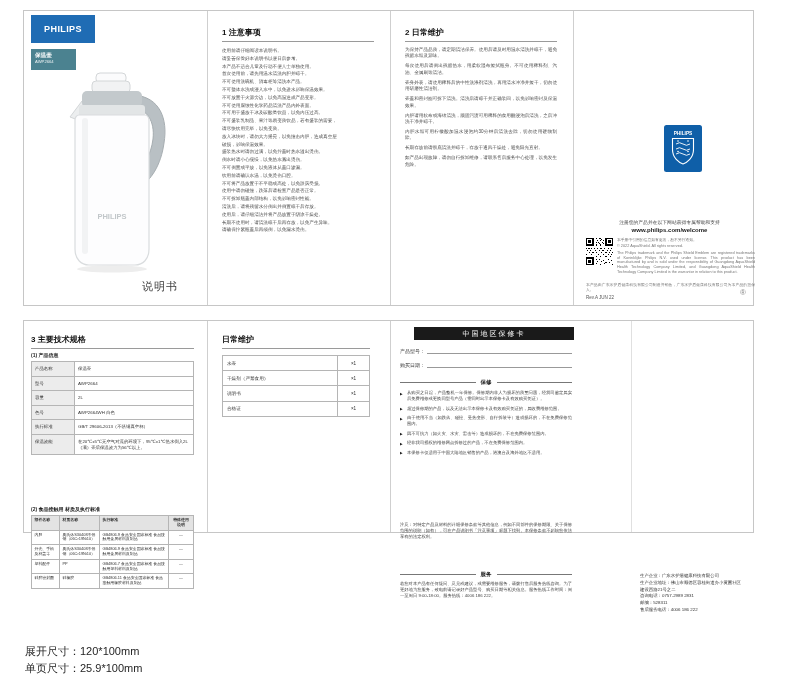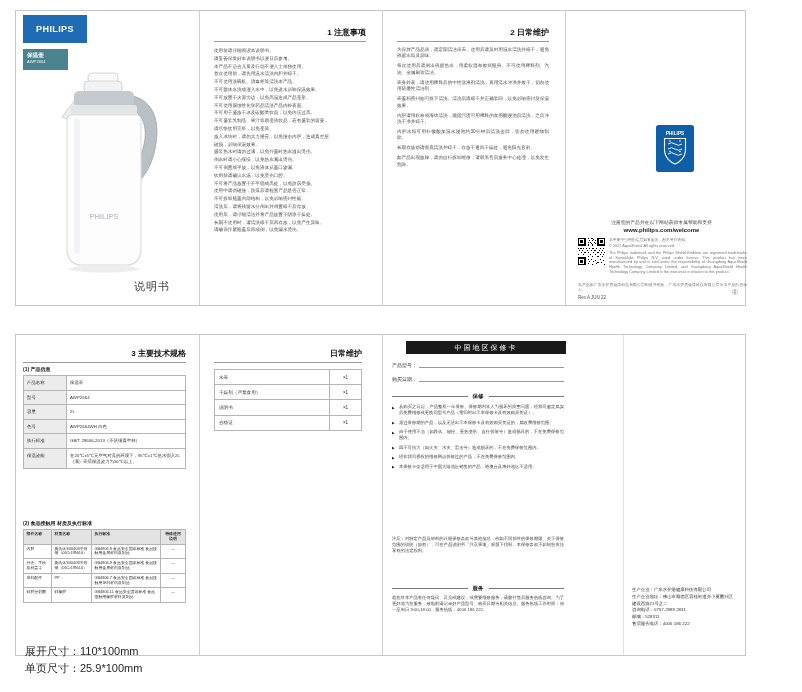--- a/index.html
+++ b/index.html
@@ -1,33 +1,33 @@
 <!DOCTYPE html>
 <html><head>
 <meta charset="utf-8">
 <style>
   * { box-sizing: border-box; margin: 0; padding: 0; }
   html,body { width: 802px; height: 692px; background: #ffffff; }
   body { position: relative; font-family: "Liberation Sans", "DejaVu Sans", sans-serif; color:#333; }
   .abs { position: absolute; }
-  .sheet { position: absolute; border: 1px solid #c6c6c6; background: #fff; }
+  .sheet { position: absolute; border: 1px solid #c6c6c6; background: #fff; margin-left: 8px; }
   #sheet1 { left: 15px; top: 10px;  width: 731px; height: 296px; }
-  #sheet2 { left: 15px; top: 334px; width: 731px; height: 322px; }
+  #sheet2 { left: 15px; top: 320px; width: 731px; height: 213px; }
   .vdiv { position: absolute; top: 0; bottom: 0; width: 1px; background: #cfcfcf; }
 
   
   .philips-box { width: 64px; height: 28px; background:#1f6cb4; display:flex; align-items:center; justify-content:center; }
   .philips-word { color:#fff; font-weight:bold; font-size:9px; letter-spacing:.4px; }
   .model-tag { width: 45px; height: 21px; background:#4b8290; color:#fff; padding:2.5px 4px; }
   .tag1 { font-size:5.6px; font-weight:bold; line-height:7px; }
   .tag2 { font-size:4.2px; line-height:6px; opacity:.9; }
   .manual-title { font-size:11px; color:#3a3a3a; letter-spacing:1px; }
 
   
-  .h1 { font-size:8px; font-weight:bold; color:#111;text-align:right; }
+  .h1 { font-size:8px; font-weight:bold; color:#111; }
   .rule { height:1px; background:#9a9a9a; margin-top:3px; }
   .list { margin-top:5px; }
   .line { font-size:4.6px; line-height:7.8px; color:#4a4a4a; }
   .para { font-size:4.6px; line-height:6.4px; color:#4a4a4a; margin-bottom:3.6px; text-align:justify; }
 
   
   .support-note { font-size:4.8px; color:#444; text-align:center; }
   .support-url  { font-size:6px;  color:#1a1a1a; text-align:center; font-weight:bold; }
   .tiny { font-size:3.8px; line-height:4.8px; color:#777; text-align:justify; margin-bottom:1.6px; }
   .rev { font-size:4.5px; color:#555; }
@@ -395,15 +395,15 @@
       <div class="mfg-line">生产企业：广东水护盾健康科技有限公司</div>
       <div class="mfg-line">生产企业地址：佛山市顺德区容桂街道办小黄圃社区</div>
       <div class="mfg-line">建设西路21号之二</div>
       <div class="mfg-line">咨询电话：0757-2989 2831</div>
       <div class="mfg-line">邮编：528311</div>
       <div class="mfg-line">售后服务电话：4006 186 222</div>
     </div>
 </div>
 
 <div class="abs" style="left:25px;top:643px">
-  <div class="footer-note">展开尺寸：110*100mm</div>
+  <div class="footer-note">展开尺寸：120*100mm</div>
   <div class="footer-note">单页尺寸：25.9*100mm</div>
 </div>
 
 </body></html>

